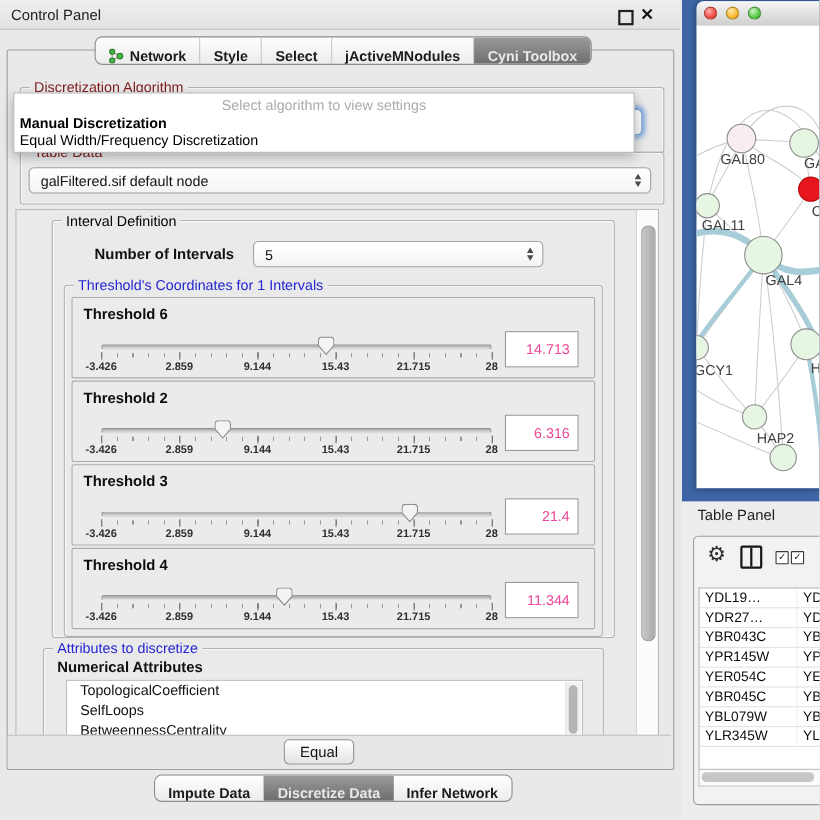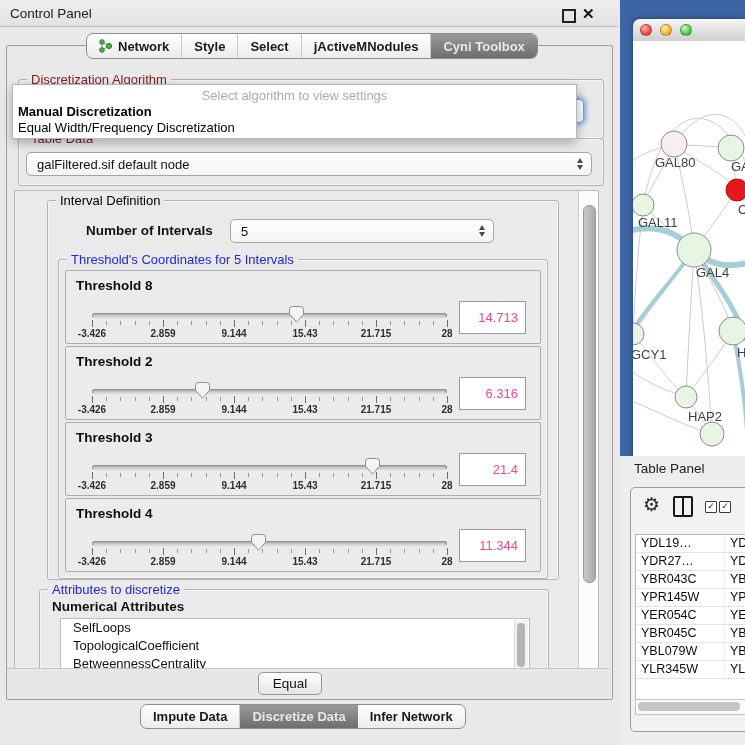--- a/index.html
+++ b/index.html
@@ -8,21 +8,21 @@
   .abs{position:absolute}
   
   .cp-titlebar{left:0;top:0;width:618px;height:26px;background:linear-gradient(#efefef,#e2e2e2);
       border-bottom:1px solid #bdbdbd;}
   .cp-title{left:10px;top:6px;font-size:13.5px;color:#222}
   .float-btn{left:562px;top:9px;width:10px;height:10px;border:2px solid #222;background:transparent}
   .close-btn{left:582px;top:5px;font-size:15px;font-weight:bold;color:#111;line-height:18px}
   
   .tabbar{display:flex;align-items:stretch;border:1px solid #8e8e8e;border-radius:7px;
       background:linear-gradient(#fefefe,#ececec);overflow:hidden;z-index:6}
-  .tab{display:flex;align-items:center;padding:0 12px;font-weight:bold;font-size:13px;color:#1a1a1a;
+  .tab{display:flex;align-items:flex-end;padding:0 12px;font-weight:bold;font-size:13px;color:#1a1a1a;
       border-right:1px solid #c9c9c9;white-space:nowrap}
   .tab:last-child{border-right:none}
   .tab.selected{background:linear-gradient(#9a9a9a,#6e6e6e);color:#e9e9e9;border-right:none}
   .content-pane{left:6px;top:45px;width:605px;height:653px;border:1px solid #9d9d9d;border-radius:2px;
       background:#e9e9e9}
   
   .group{position:absolute;border:1px solid #b3b3b3;border-radius:3px;box-shadow:inset 0 0 0 1px rgba(255,255,255,.55)}
   .gtitle{position:absolute;top:-8px;left:8px;background:#e9e9e9;padding:0 4px;font-size:13px;
       color:#7f1d1d;white-space:nowrap;line-height:15px}
   .gtitle.green{color:#000000}
@@ -63,21 +63,21 @@
   .attr-item{height:18px;line-height:18px;padding-left:12px;font-size:13px;color:#111}
   .list-scroll{position:absolute;right:1px;top:1px;width:13px;bottom:1px;background:#f2f2f2;border-left:1px solid #ddd}
   .list-thumb{position:absolute;left:2px;top:3px;width:8px;height:44px;border-radius:4px;background:#b5b5b5}
   
   .bottombar{left:7px;top:668px;width:603px;height:29px;background:#e7e7e7;border-top:1px solid #c6c6c6}
   .apply-btn{left:258px;top:672px;width:62px;height:21px;border:1px solid #969696;border-radius:5px;
       background:linear-gradient(#ffffff,#e4e4e4);display:flex;align-items:center;justify-content:center;
       font-size:13.5px;color:#111}
   
   .blue-frame{left:620px;top:0;width:125px;height:456px;background:#3d65a6}
-  .mac-window{left:633px;top:19px;width:112px;height:443px;border-radius:7px 0 0 0;overflow:hidden;
+  .mac-window{left:633px;top:1px;width:112px;height:443px;border-radius:7px 0 0 0;overflow:hidden;
       box-shadow:0 0 6px rgba(0,0,0,.4)}
   .mac-titlebar{position:absolute;left:0;top:0;right:0;height:22px;background:linear-gradient(#f6f6f6,#cfcfcf);
       border-bottom:1px solid #9a9a9a;display:flex;align-items:center;gap:8px;padding-left:7px}
   .light{width:12px;height:12px;border-radius:50%;border:1px solid rgba(0,0,0,.25);box-sizing:border-box}
   .light.red{background:radial-gradient(circle at 35% 30%,#ffb1ad,#ef4d45 60%,#c03a33)}
   .light.yellow{background:radial-gradient(circle at 35% 30%,#ffecb0,#f7b82e 60%,#cd8c12)}
   .light.green{background:radial-gradient(circle at 35% 30%,#d2f5c9,#58ca45 60%,#309a27)}
   .net-canvas{position:absolute;left:0;top:22px;width:112px;height:421px;background:#fff}
   .netlabel{font-family:"Liberation Sans",sans-serif;font-size:13px;fill:#3f3f3f}
   
@@ -178,24 +178,24 @@
     <span style="position:absolute;left:38px;top:22px;font-weight:bold;font-size:13.5px">Number of Intervals</span>
     <div class="combo" style="left:182px;top:18px;width:226px;height:22px">
       <span>5</span>
       <span class="spin">
           <span class="up"></span>
           <span class="down"></span>
         </span>
     </div>
 
     <div class="group" style="left:10px;top:58px;width:488px;height:318px;background:#eaeaea">
-      <span class="gtitle blue">Threshold's Coordinates for 5 Intervals</span>
+      <span class="gtitle blue">Threshold's Coordinates for 1 Intervals</span>
 
       <div class="thr-box" style="top:10px">
-        <div class="thr-label">Threshold 8</div>
+        <div class="thr-label">Threshold 6</div>
         <div class="slider">
           <div class="track"></div>
           <div class="ticks"></div>
           <div class="majortick" style="left:0%"></div>
           <div class="majortick" style="left:20%"></div>
           <div class="majortick" style="left:40%"></div>
           <div class="majortick" style="left:60%"></div>
           <div class="majortick" style="left:80%"></div>
           <div class="majortick" style="left:100%"></div>
           <span class="tlabel" style="left:0%">-3.426</span>
@@ -282,22 +282,22 @@
         </div>
         <div class="thr-value">11.344</div>
       </div>
     </div>
   </div>
 
   <div class="group" style="left:24px;top:398px;width:508px;height:110px;border-radius:3px">
     <span class="gtitle blue" style="background:#eaeaea">Attributes to discretize</span>
     <span style="position:absolute;left:12px;top:9px;font-weight:bold;font-size:13.5px">Numerical Attributes</span>
     <div class="attr-list" style="left:20px;top:28px;width:468px;height:70px">
+      <div class="attr-item">TopologicalCoefficient</div>
       <div class="attr-item">SelfLoops</div>
-      <div class="attr-item">TopologicalCoefficient</div>
       <div class="attr-item">BetweennessCentrality</div>
       <div class="list-scroll">
           <div class="list-thumb"></div>
         </div>
     </div>
   </div>
 </div>
 
 <div class="abs bottombar"></div>
 <div class="abs apply-btn">

